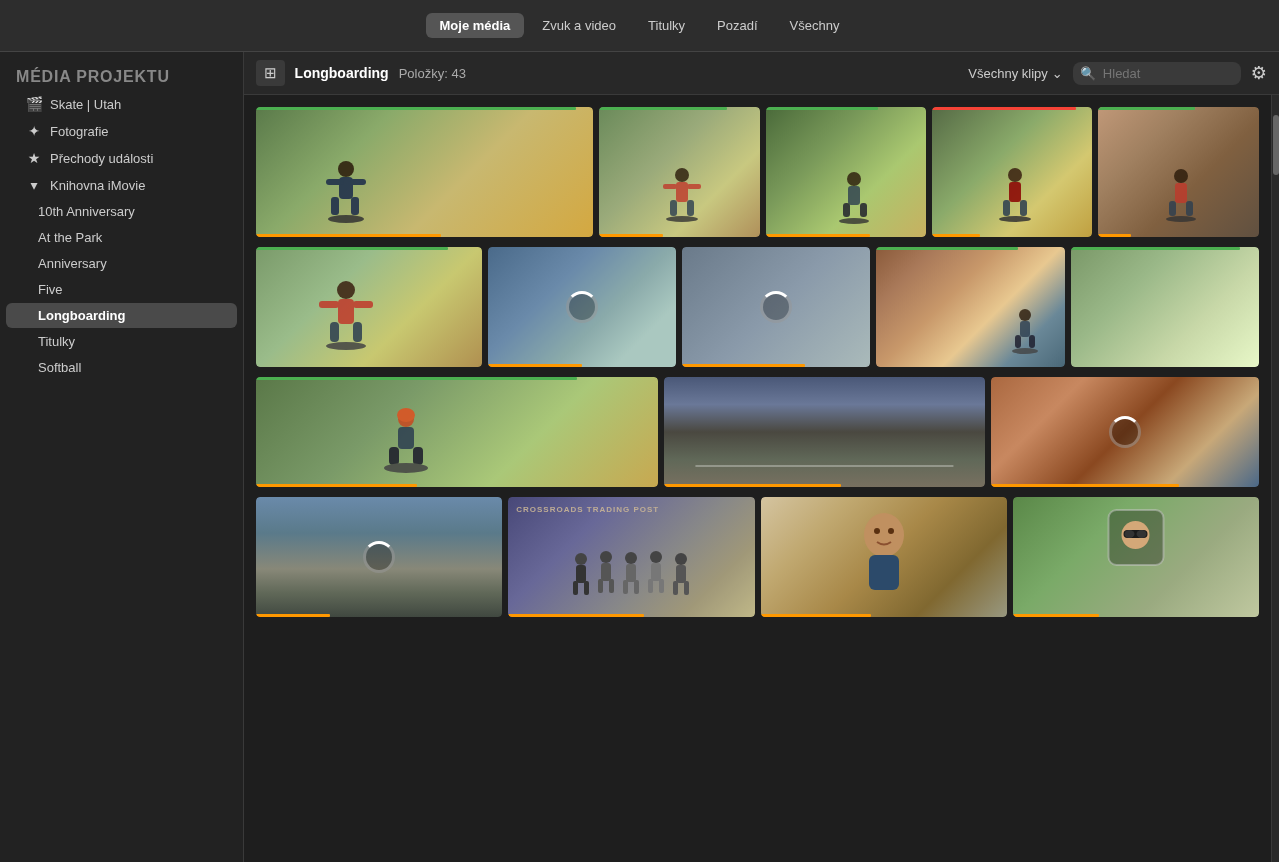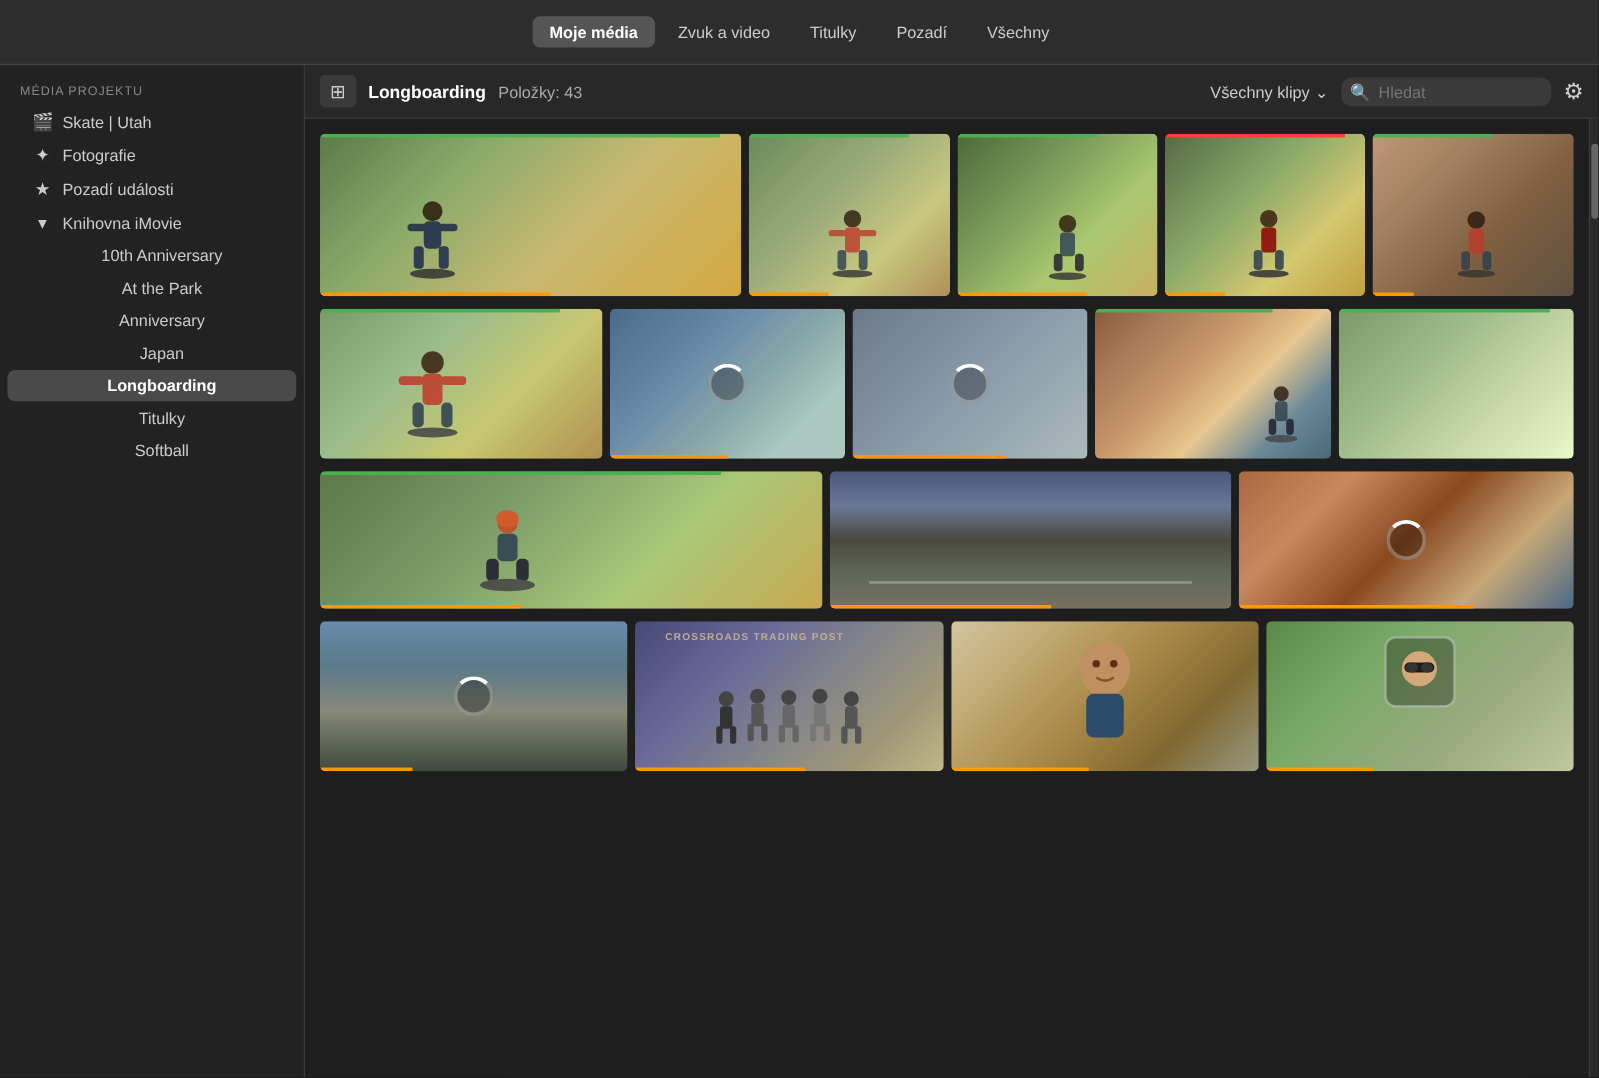--- a/index.html
+++ b/index.html
@@ -54,22 +54,22 @@
       border-right: 1px solid #3a3a3a;
       overflow-y: auto;
       flex-shrink: 0;
       padding-top: 8px;
     }
     .sidebar::-webkit-scrollbar { width: 6px; }
     .sidebar::-webkit-scrollbar-track { background: #222; }
     .sidebar::-webkit-scrollbar-thumb { background: #555; border-radius: 3px; }
 
     .sidebar-section-title {
-      font-size: 10px;
-      font-weight: 400;
+      font-size: 16px;
+      font-weight: 700;
       color: #888;
       letter-spacing: 0.8px;
       padding: 8px 16px 4px;
       text-transform: uppercase;
     }
     .sidebar-item {
       display: flex;
       align-items: center;
       padding: 5px 16px 5px 20px;
       font-size: 13px;
@@ -79,21 +79,20 @@
       margin: 1px 6px;
       gap: 8px;
     }
     .sidebar-item.active {
       background: #4a4a4a;
       color: #fff;
       font-weight: 600;
     }
     .sidebar-item.indented {
       padding-left: 32px;
-      justify-content: center;
     }
     .sidebar-item .item-icon {
       font-size: 14px;
       width: 16px;
       text-align: center;
       flex-shrink: 0;
     }
 
     
     .content {
@@ -300,37 +299,37 @@
     <div class="sidebar-item">
       <span class="item-icon">🎬</span>
       <span>Skate | Utah</span>
     </div>
     <div class="sidebar-item">
       <span class="item-icon">✦</span>
       <span>Fotografie</span>
     </div>
     <div class="sidebar-item">
       <span class="item-icon">★</span>
-      <span>Pozadí události</span>
+      <span>Přechody události</span>
     </div>
     <div class="sidebar-item">
       <span class="item-icon">▾</span>
       <span>Knihovna iMovie</span>
     </div>
     <div class="sidebar-item indented">
       <span>10th Anniversary</span>
     </div>
     <div class="sidebar-item indented">
       <span>At the Park</span>
     </div>
     <div class="sidebar-item indented">
       <span>Anniversary</span>
     </div>
     <div class="sidebar-item indented">
-      <span>Japan</span>
+      <span>Five</span>
     </div>
     <div class="sidebar-item indented active">
       <span>Longboarding</span>
     </div>
     <div class="sidebar-item indented">
       <span>Titulky</span>
     </div>
     <div class="sidebar-item indented">
       <span>Softball</span>
     </div>
@@ -547,21 +546,21 @@
                 <ellipse cx="95" cy="10" rx="6" ry="6" fill="#444"></ellipse>
                 <rect x="90" y="16" width="10" height="18" rx="3" fill="#777"></rect>
                 <rect x="87" y="32" width="5" height="14" rx="2" fill="#777"></rect>
                 <rect x="98" y="32" width="5" height="14" rx="2" fill="#777"></rect>
                 <ellipse cx="120" cy="12" rx="6" ry="6" fill="#444"></ellipse>
                 <rect x="115" y="18" width="10" height="18" rx="3" fill="#555"></rect>
                 <rect x="112" y="34" width="5" height="14" rx="2" fill="#555"></rect>
                 <rect x="123" y="34" width="5" height="14" rx="2" fill="#555"></rect>
               </svg>
 
-              <div style="position:absolute;top:8px;left:24px;font-size:8px;color:rgba(200,180,150,0.9);letter-spacing:1px;font-weight:bold;">CROSSROADS TRADING POST</div>
+              <div style="position:absolute;top:8px;left:8px;font-size:8px;color:rgba(200,180,150,0.9);letter-spacing:1px;font-weight:bold;">CROSSROADS TRADING POST</div>
               <div class="clip-progress-bottom" style="background:#ff9800;width:55%;"></div>
             </div>
           </div>
 
           <div class="video-clip">
             <div class="clip-bg" style="height:120px;position:relative;background:linear-gradient(135deg,#d4c4a0,#c0a870,#a88848,#806830,#989880);">
 
               <svg style="position:absolute;top:10px;left:50%;transform:translateX(-50%);width:70px;height:90px;" viewBox="0 0 70 90">
                 <ellipse cx="35" cy="28" rx="20" ry="22" fill="#c09060"></ellipse>
                 <circle cx="28" cy="24" r="3" fill="#5a3010"></circle>

